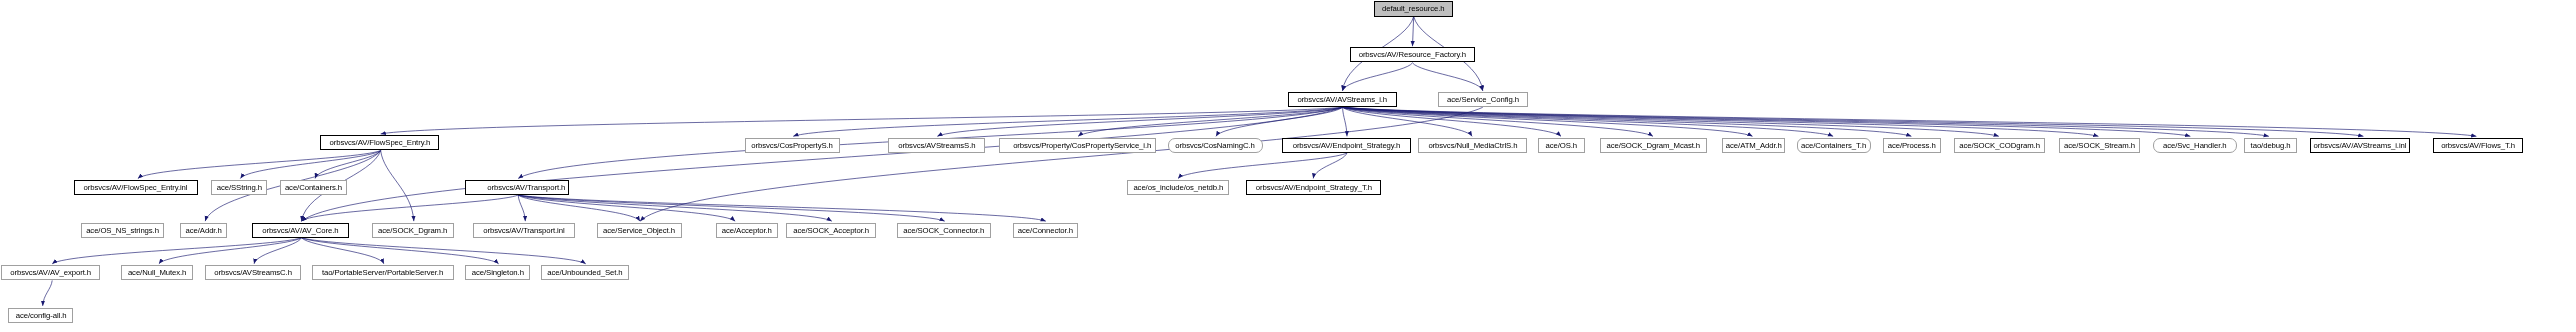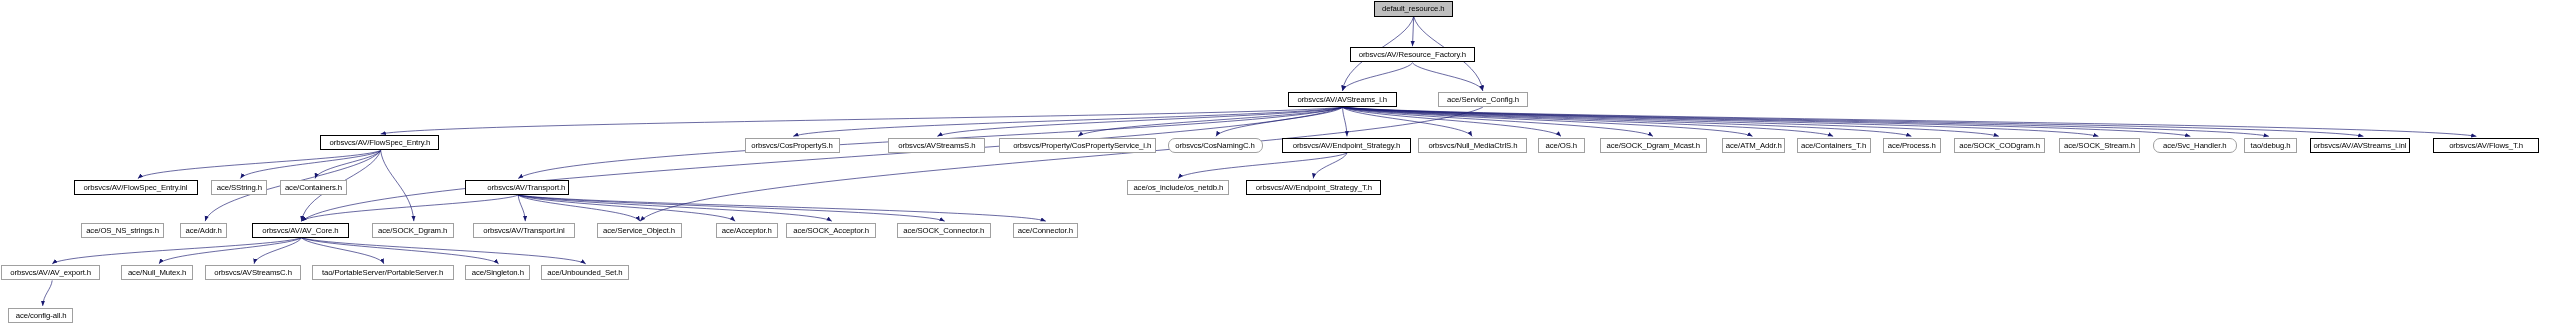--- a/index.html
+++ b/index.html
@@ -152,42 +152,42 @@
       </div>
       <div class="node" style="left: 1538px; top: 138px; width: 47px;">
         <span class="node-label">ace/OS.h</span>
       </div>
       <div class="node" style="left: 1600px; top: 138px; width: 107px;">
         <span class="node-label">ace/SOCK_Dgram_Mcast.h</span>
       </div>
       <div class="node" style="left: 1722px; top: 138px; width: 63px;">
         <span class="node-label">ace/ATM_Addr.h</span>
       </div>
-      <div class="node" style="left: 1797px; top: 138px; width: 74px;">
+      <div class="node" style="left: 1797px; top: 138px; width: 74px; border-radius: 6px;">
         <span class="node-label">ace/Containers_T.h</span>
       </div>
       <div class="node" style="left: 1883px; top: 138px; width: 58px;">
         <span class="node-label">ace/Process.h</span>
       </div>
       <div class="node" style="left: 1954px; top: 138px; width: 91px;">
         <span class="node-label">ace/SOCK_CODgram.h</span>
       </div>
       <div class="node" style="left: 2059px; top: 138px; width: 81px;">
         <span class="node-label">ace/SOCK_Stream.h</span>
       </div>
       <div class="node" style="left: 2153px; top: 138px; width: 84px; border-radius: 7px;">
         <span class="node-label">ace/Svc_Handler.h</span>
       </div>
       <div class="node" style="left: 2244px; top: 138px; width: 53px;">
         <span class="node-label">tao/debug.h</span>
       </div>
       <div class="node bold" style="left: 2310px; top: 138px; width: 100px;">
         <span class="node-label">orbsvcs/AV/AVStreams_i.inl</span>
       </div>
-      <div class="node bold" style="left: 2433px; top: 138px; width: 106px;">
+      <div class="node bold" style="left: 2433px; top: 138px; width: 90px;">
         <span class="node-label">orbsvcs/AV/Flows_T.h</span>
       </div>
       <div class="node bold" style="left: 74px; top: 180px; width: 124px;">
         <span class="node-label">orbsvcs/AV/FlowSpec_Entry.inl</span>
       </div>
       <div class="node" style="left: 211px; top: 180px; width: 56px;">
         <span class="node-label">ace/SString.h</span>
       </div>
       <div class="node" style="left: 280px; top: 180px; width: 67px;">
         <span class="node-label">ace/Containers.h</span>

